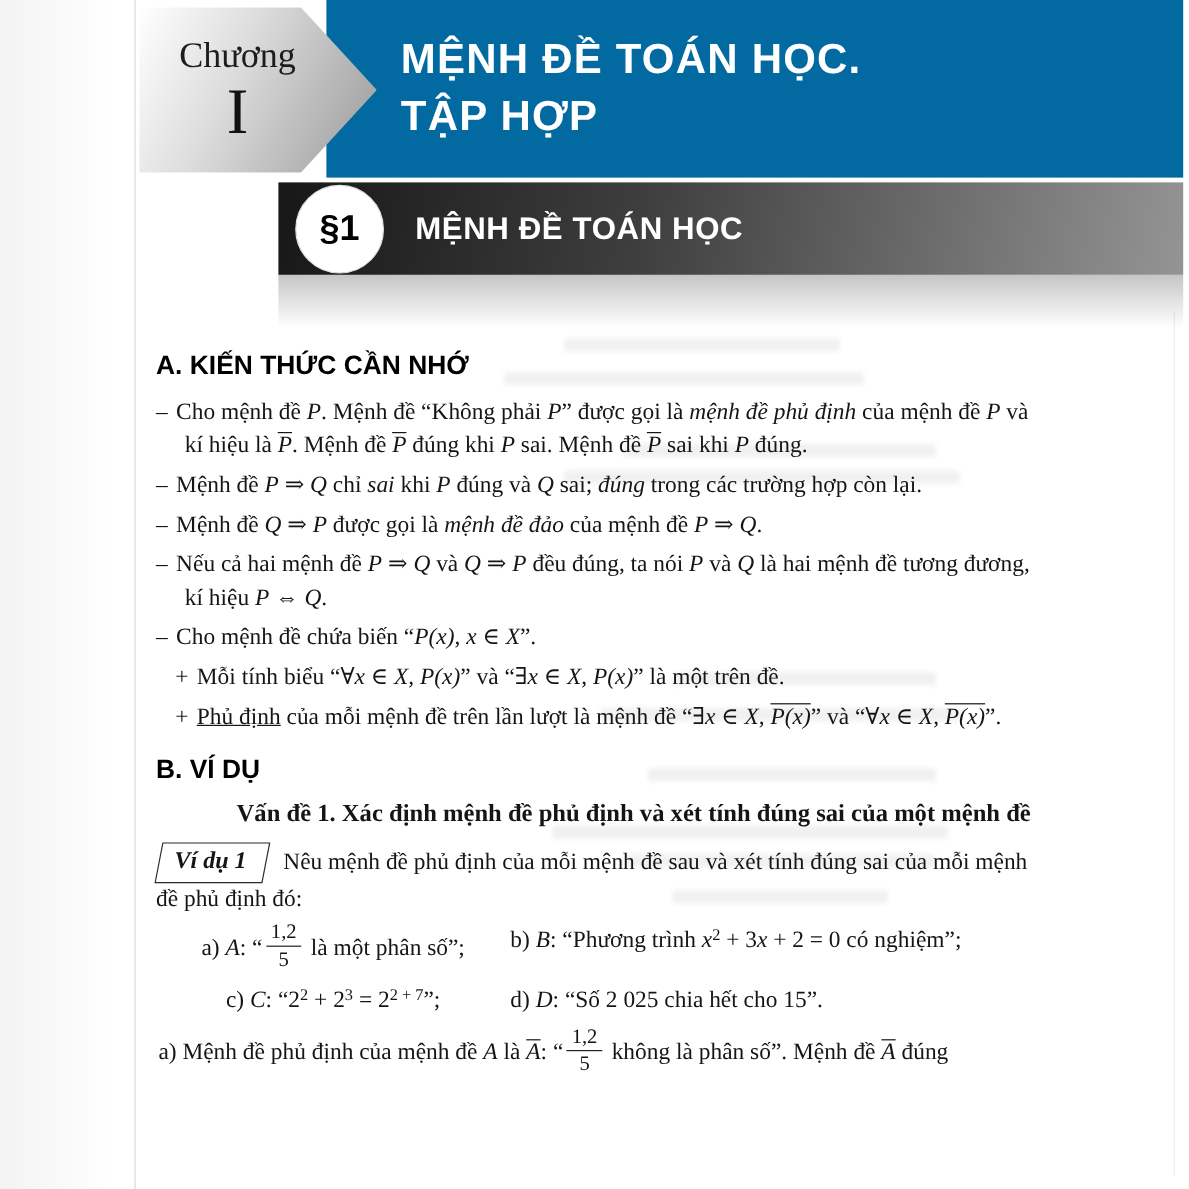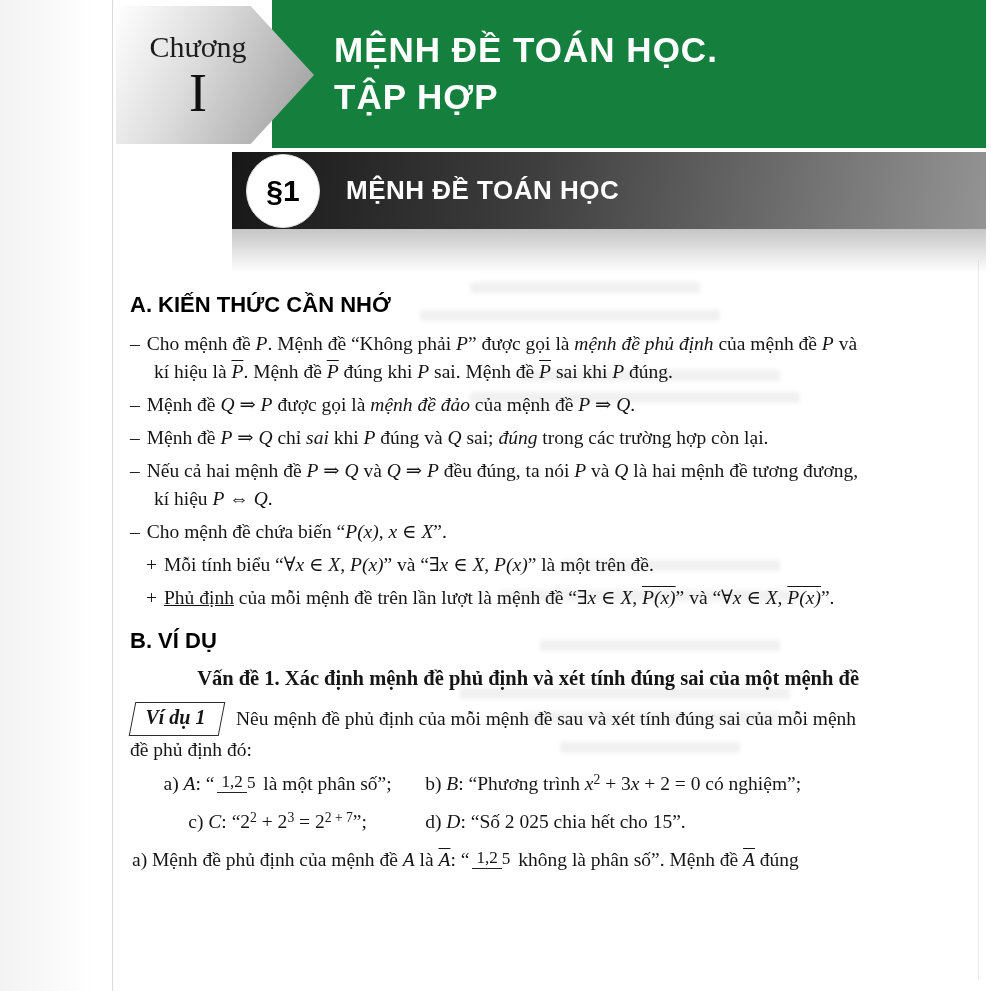--- a/index.html
+++ b/index.html
@@ -7,21 +7,21 @@
   body { width:991px; height:991px; font-family:"Liberation Serif","DejaVu Serif",serif; }
 
   .page { position:relative; width:991px; height:991px; background:#ffffff; overflow:hidden; }
 
   .page-left-strip { position:absolute; left:0; top:0; width:112px; height:100%;
     background:linear-gradient(to right,#f3f3f3,#ffffff 85%); }
   .page-left-edge { position:absolute; left:112px; top:0; width:1px; height:100%; background:#d9d9d9; }
   .page-right-edge { position:absolute; right:12px; top:260px; width:1px; height:720px; background:#ececec; }
 
   
-  .banner { position:absolute; left:272px; right:5px; top:0; height:148px; background:#15803d; }
+  .banner { position:absolute; left:272px; right:5px; top:0; height:148px; background:#0369a1; }
   .banner-title { position:absolute; left:62px; top:26px; color:#ffffff;
     font-family:"Liberation Sans","DejaVu Sans",sans-serif; font-weight:bold;
     font-size:35px; line-height:47px; letter-spacing:1px; }
 
   .chevron { position:absolute; left:116px; top:6px; width:198px; height:138px; z-index:3;
     clip-path:polygon(0 0,68% 0,100% 50%,68% 100%,0 100%);
     background:linear-gradient(115deg,#ffffff 0%,#dcdcdc 40%,#9a9a9a 100%);
     display:flex; flex-direction:column; align-items:center; justify-content:center;
     padding-right:34px; text-align:center; }
   .ch-label { font-size:30px; color:#1d1d1d; }
@@ -56,21 +56,21 @@
 
   .k-item { padding-left:24px; text-indent:-24px; margin-bottom:5px; }
   .k-item.plus { margin-left:16px; }
   .marker { margin-right:7px; }
 
   .it { font-style:italic; }
   .ovl { text-decoration:overline; }
   .unl { text-decoration:underline; }
   .sup { font-size:70%; position:relative; top:-0.45em; }
 
-  .frac { display:inline-flex; flex-direction:row; align-items:center;
+  .frac { display:inline-flex; flex-direction:column; align-items:center;
     vertical-align:middle; font-size:0.88em; line-height:1.15; margin:0 3px;
     transform:translateY(-3px); }
   .frac .num { border-bottom:1.3px solid #222; padding:0 4px 1px; display:block; }
   .frac .den { padding-top:1px; display:block; }
 
   .problem { font-weight:bold; font-size:20.5px; margin-top:10px; margin-bottom:10px;text-align:right; }
 
   .vd-par { margin-top:8px; margin-bottom:6px; }
   .vd-box { display:inline-block; border:1.6px solid #2b2b2b; transform:skewX(-11deg);
     padding:0 16px 3px 12px; margin-right:14px; margin-left:2px; vertical-align:1px;
@@ -132,24 +132,24 @@
 
   <main class="content">
 
     <div class="h-sans h-a">A. KIẾN THỨC CẦN NHỚ</div>
 
     <div>
       <div class="k-item">
         <span class="marker">–</span><span class="rich"><span>Cho mệnh đề </span><span class="it">P</span><span>. Mệnh đề “Không phải </span><span class="it">P</span><span>” được gọi là </span><span class="it">mệnh đề phủ định</span><span> của mệnh đề </span><span class="it">P</span><span> và kí hiệu là </span><span class="it ovl">P</span><span>. Mệnh đề </span><span class="it ovl">P</span><span> đúng khi </span><span class="it">P</span><span> sai. Mệnh đề </span><span class="it ovl">P</span><span> sai khi </span><span class="it">P</span><span> đúng.</span></span>
       </div>
       <div class="k-item">
-        <span class="marker">–</span><span class="rich"><span>Mệnh đề </span><span class="it">Q</span><span> ⇒ </span><span class="it">P</span><span> được gọi là </span><span class="it">mệnh đề đảo</span><span> của mệnh đề </span><span class="it">P</span><span> ⇒ </span><span class="it">Q</span><span>.</span></span>
+        <span class="marker">–</span><span class="rich"><span>Mệnh đề </span><span class="it">P</span><span> ⇒ </span><span class="it">Q</span><span> chỉ </span><span class="it">sai</span><span> khi </span><span class="it">P</span><span> đúng và </span><span class="it">Q</span><span> sai; </span><span class="it">đúng</span><span> trong các trường hợp còn lại.</span></span>
       </div>
       <div class="k-item">
-        <span class="marker">–</span><span class="rich"><span>Mệnh đề </span><span class="it">P</span><span> ⇒ </span><span class="it">Q</span><span> chỉ </span><span class="it">sai</span><span> khi </span><span class="it">P</span><span> đúng và </span><span class="it">Q</span><span> sai; </span><span class="it">đúng</span><span> trong các trường hợp còn lại.</span></span>
+        <span class="marker">–</span><span class="rich"><span>Mệnh đề </span><span class="it">Q</span><span> ⇒ </span><span class="it">P</span><span> được gọi là </span><span class="it">mệnh đề đảo</span><span> của mệnh đề </span><span class="it">P</span><span> ⇒ </span><span class="it">Q</span><span>.</span></span>
       </div>
       <div class="k-item">
         <span class="marker">–</span><span class="rich"><span>Nếu cả hai mệnh đề </span><span class="it">P</span><span> ⇒ </span><span class="it">Q</span><span> và </span><span class="it">Q</span><span> ⇒ </span><span class="it">P</span><span> đều đúng, ta nói </span><span class="it">P</span><span> và </span><span class="it">Q</span><span> là hai mệnh đề tương đương, kí hiệu </span><span class="it">P</span><span> ⇔ </span><span class="it">Q</span><span>.</span></span>
       </div>
       <div class="k-item">
         <span class="marker">–</span><span class="rich"><span>Cho mệnh đề chứa biến “</span><span class="it">P(x)</span><span>, </span><span class="it">x</span><span> ∈ </span><span class="it">X</span><span>”.</span></span>
       </div>
       <div class="k-item plus">
         <span class="marker">+</span><span class="rich"><span>Mỗi tính biểu “∀</span><span class="it">x</span><span> ∈ </span><span class="it">X</span><span>, </span><span class="it">P(x)</span><span>” và “∃</span><span class="it">x</span><span> ∈ </span><span class="it">X</span><span>, </span><span class="it">P(x)</span><span>” là một trên đề.</span></span>
       </div>

